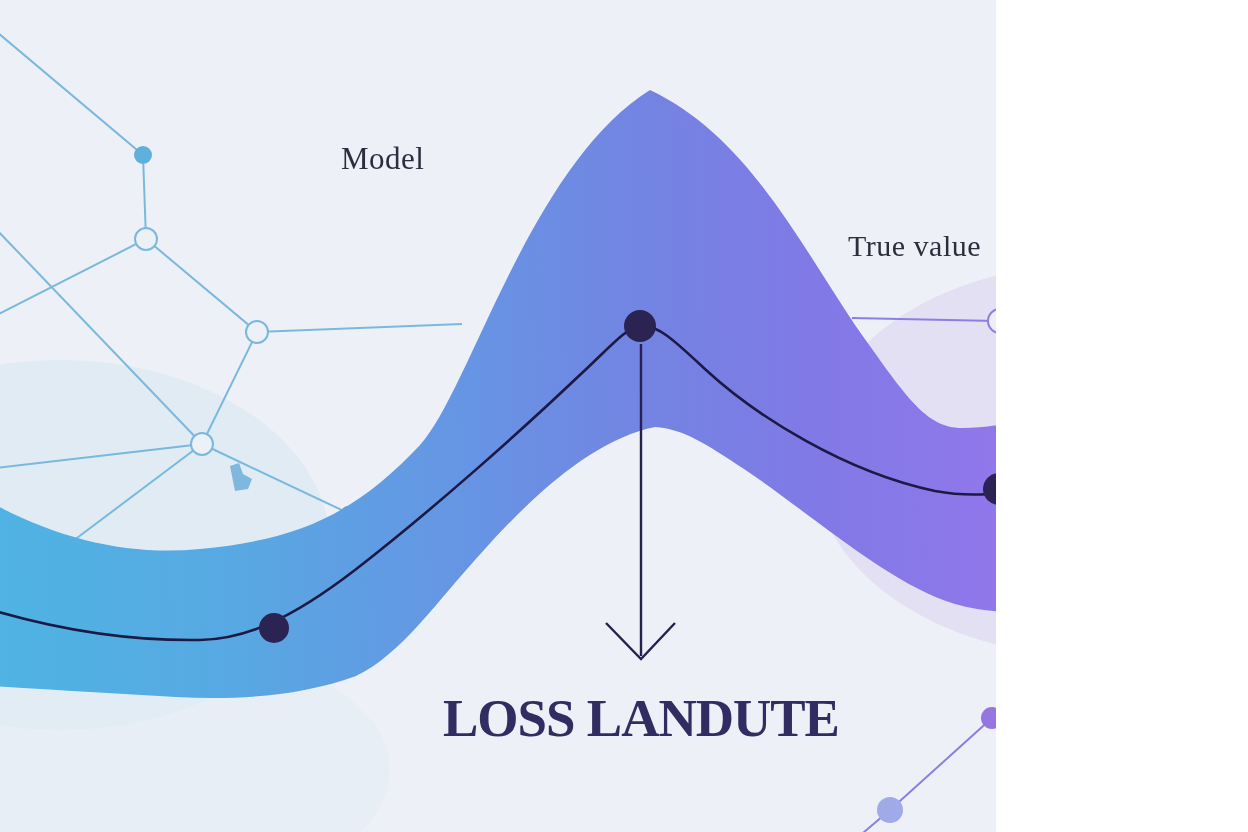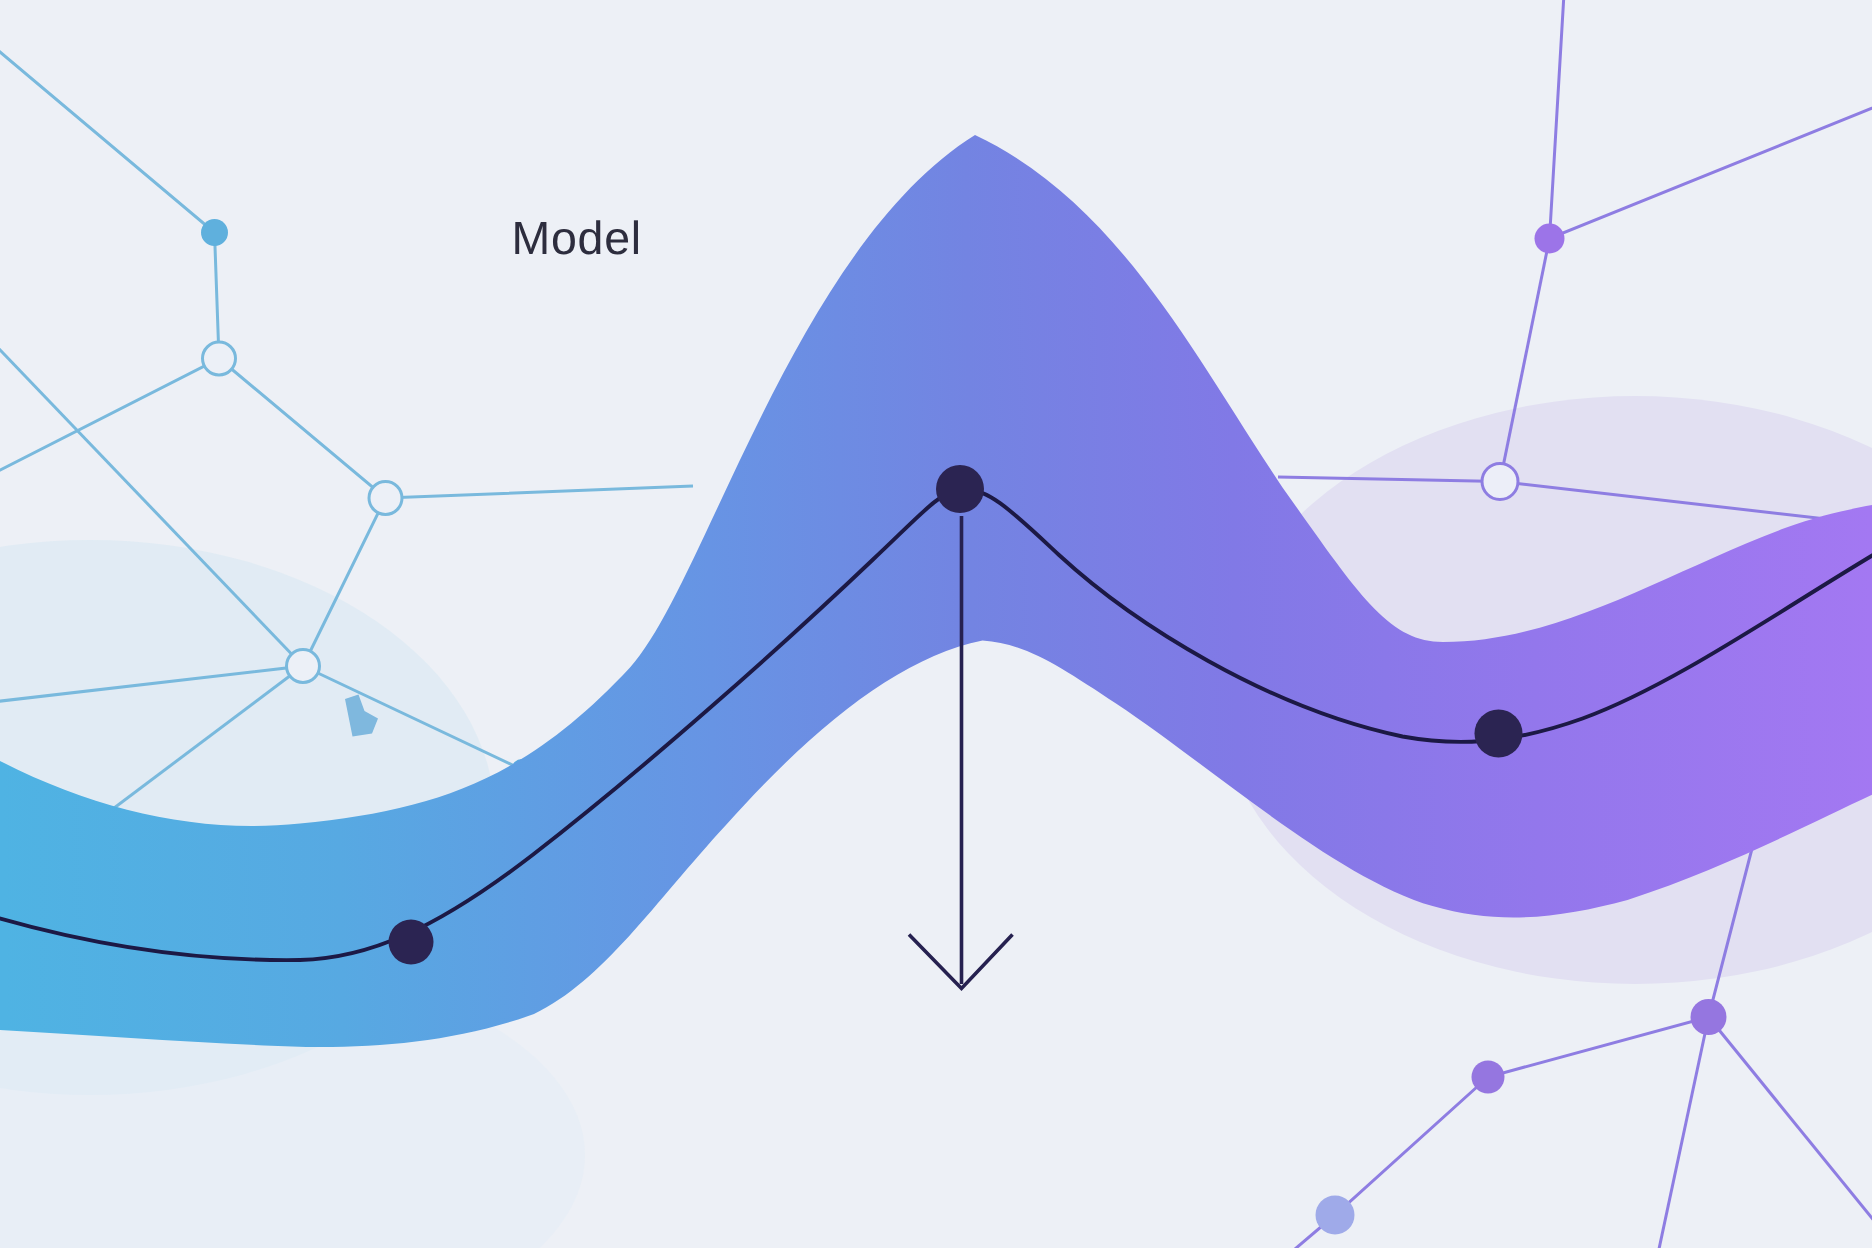--- a/index.html
+++ b/index.html
@@ -1,21 +1,21 @@
 <!DOCTYPE html>
 <html><head>
 <meta charset="utf-8">
 <style>
   html,body{margin:0;padding:0;}
   .stage{
     position:relative;
-    width:1248px;height:832px;
+    width:996px;height:832px;
     overflow:hidden;
     background:#edf0f6;
-    font-family:Liberation Sans, sans-serif;
+    font-family:Liberation Serif, serif;
   }
   .stage svg{position:absolute;inset:0;display:block;}
   .label{
     position:absolute;
     color:#2d2d3e;
     font-weight:400;
     letter-spacing:.5px;
     white-space:pre;
   }
   .label-model{left:341px;top:139px;font-size:31px;line-height:39px;}
@@ -121,15 +121,17 @@
     </g>
 
     <g stroke="#262150" stroke-width="2.4" fill="none">
       <path d="M 641 344 L 641 656"></path>
       <path d="M 606 623 L 641 659 L 675 623"></path>
     </g>
   </svg>
 
   <div class="label label-model"><span>Model</span><br></div>
 
+  <div class="label label-true">True value</div>
 
+  <div class="title">LOSS LANDUTE</div>
 
 </div>
 
 </body></html>

